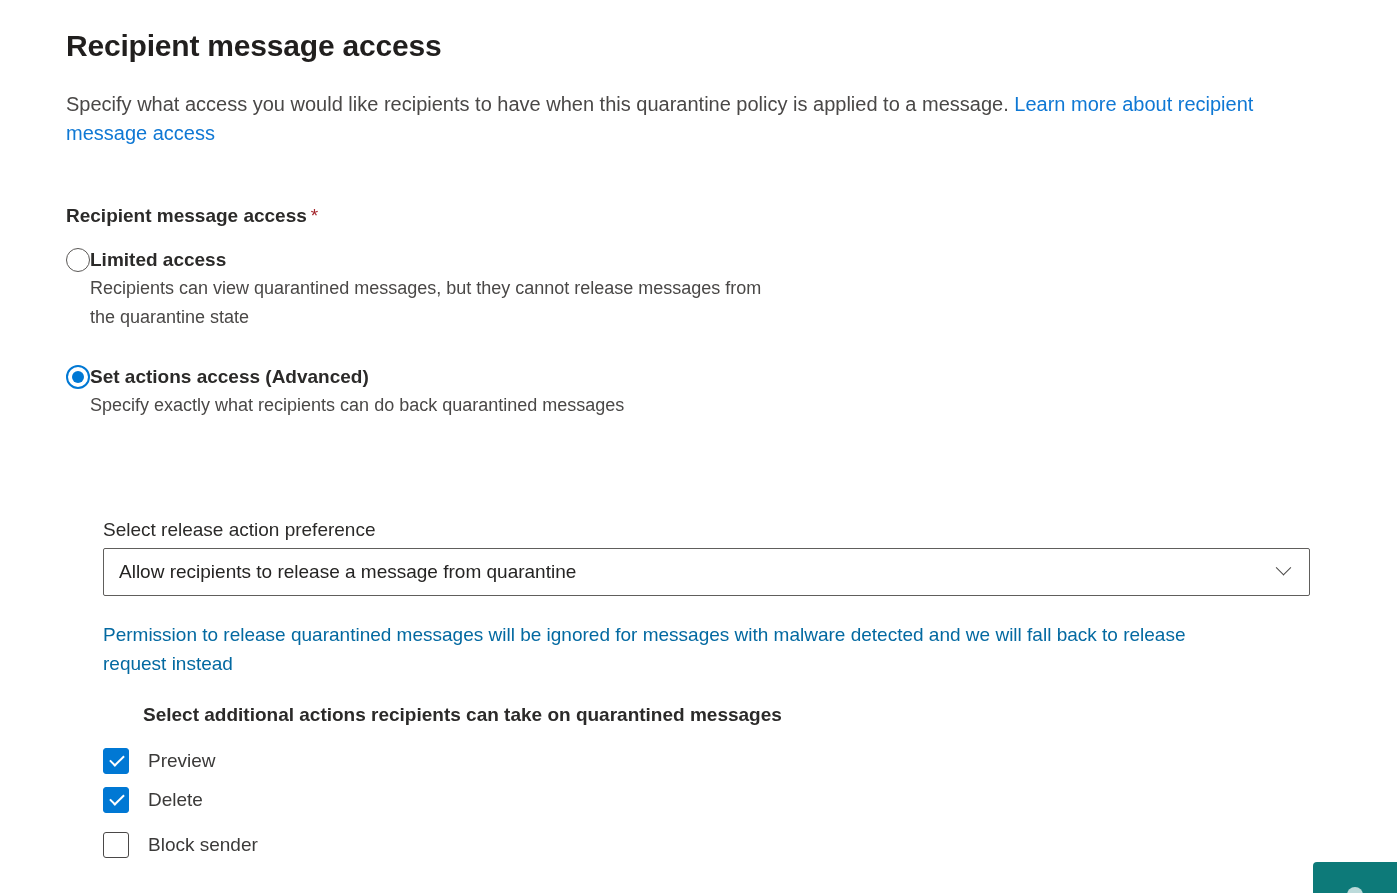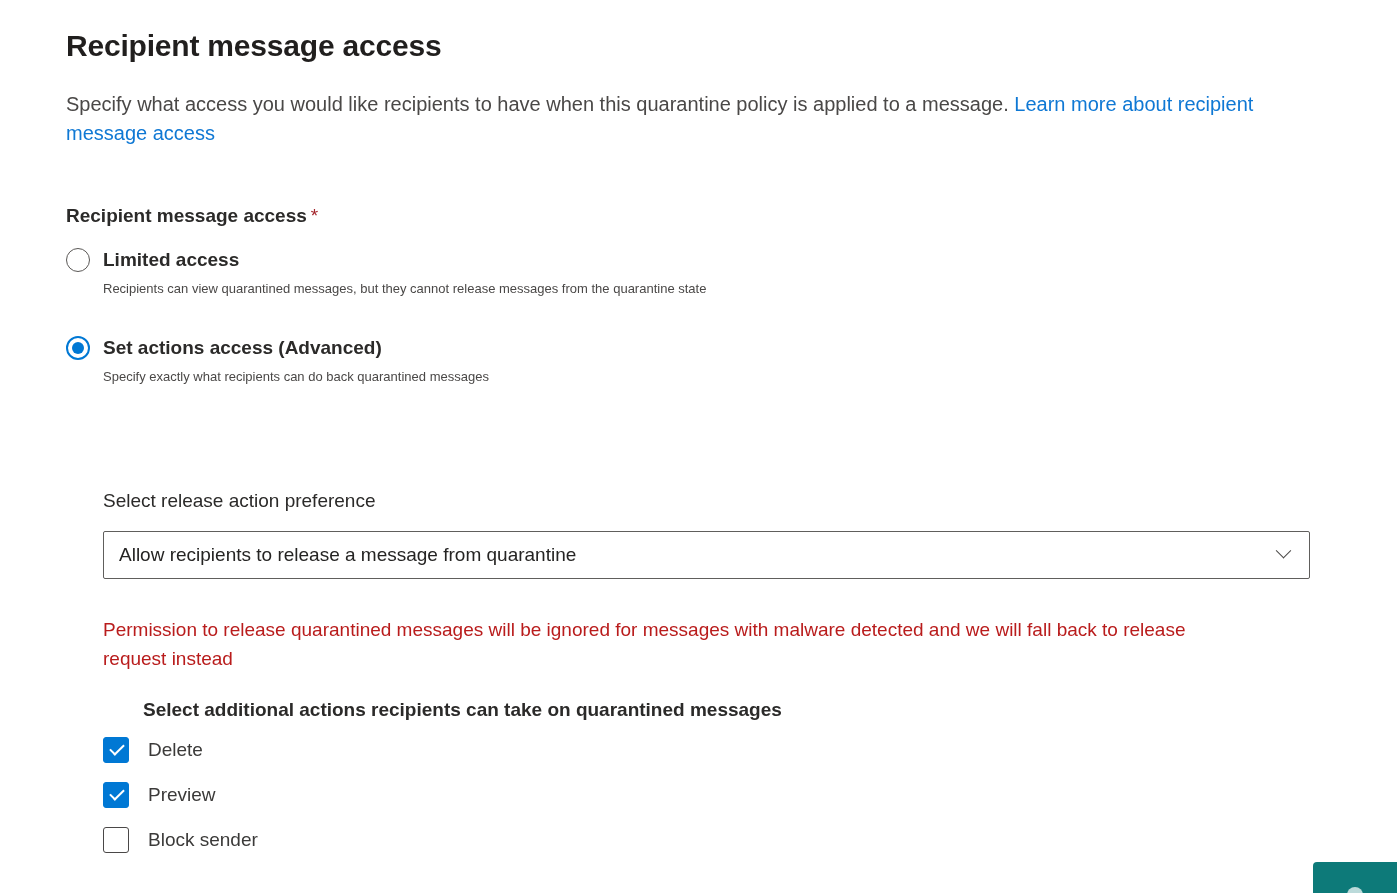--- a/index.html
+++ b/index.html
@@ -19,52 +19,52 @@
     margin-top:24px; font-size:20px; line-height:29px; color:#4a4847;
     max-width:1230px;
   }
   .learn-more { color:#0f78d4; text-decoration:none; cursor:pointer; }
 
   .field-label {
     margin-top:54px; font-size:19px; line-height:27px; font-weight:700; color:#2b2a29;
   }
   .required { color:#a4262c; font-weight:400; margin-left:4px; }
 
-  .radio-option { display:flex; gap:13px; cursor:pointer; }
+  .radio-option { display:flex; cursor:pointer; }
   .radio-option.first { margin-top:16px; }
   .radio-option.second { margin-top:30px; }
   .radio-circle {
     width:24px; height:24px; border-radius:50%; flex:0 0 auto;
     border:1.5px solid #5a5856; background:#fff; margin-top:3px; position:relative;
   }
   .radio-circle.selected { border:2px solid #0078d4; }
   .radio-circle.selected::after {
     content:""; position:absolute; left:50%; top:50%;
     width:12px; height:12px; border-radius:50%; background:#0078d4;
     transform:translate(-50%,-50%);
   }
   .radio-label { font-size:19px; line-height:29px; font-weight:700; color:#2b2a29; }
-  .radio-desc { font-size:13px; line-height:29px; color:#4a4847; max-width:685px; }
+  .radio-desc { font-size:18px; line-height:29px; color:#4a4847; max-width:685px; }
 
   .advanced { margin-left:37px; margin-top:95px; }
   .sub-label { font-size:19px; line-height:29px; font-weight:400; color:#2b2a29; }
 
   .dropdown {
-    margin-top:16px; width:1207px; height:48px;
+    margin-top:4px; width:1207px; height:48px;
     border:1px solid #605e5c; border-radius:2px; background:#fff;
     display:flex; align-items:center; justify-content:space-between;
     padding:0 20px 0 15px; cursor:pointer;
   }
   .dropdown-value { font-size:19px; color:#252423; }
   .chevron {
     width:11px; height:11px; border-right:1.8px solid #4a4847; border-bottom:1.8px solid #4a4847;
     transform:rotate(45deg) translate(-2px,-2px); margin-top:-4px;
   }
 
-  .note { margin-top:36px; font-size:19px; line-height:29px; color:#b91c1c; max-width:1150px; }
+  .note { margin-top:24px; font-size:19px; line-height:29px; color:#0369a1; max-width:1150px; }
 
   .additional-label { margin-top:22px; font-size:19px; line-height:29px; font-weight:700; color:#2b2a29;margin-left:40px; }
 
   .checkbox-row { display:flex; align-items:center; gap:19px; margin-top:19px; cursor:pointer; }
   .checkbox-row.first { margin-top:13px; }
   .checkbox-box {
     width:26px; height:26px; border:1.5px solid #4a4847; border-radius:3px;
     background:#fff; position:relative; flex:0 0 auto;
   }
   .checkbox-box.checked { background:#0078d4; border-color:#0078d4; }
@@ -122,28 +122,28 @@
 
     <div class="dropdown">
       <span class="dropdown-value">Allow recipients to release a message from quarantine</span>
       <span class="chevron"></span>
     </div>
 
     <p class="note">Permission to release quarantined messages will be ignored for messages with malware detected and we will fall back to release request instead</p>
 
     <div class="additional-label">Select additional actions recipients can take on quarantined messages</div>
 
+    <div class="checkbox-row">
+      <span class="checkbox-box checked"></span>
+      <span class="checkbox-label">Preview</span>
+    </div>
+
     <div class="checkbox-row first">
       <span class="checkbox-box checked"></span>
       <span class="checkbox-label">Delete</span>
-    </div>
-
-    <div class="checkbox-row">
-      <span class="checkbox-box checked"></span>
-      <span class="checkbox-label">Preview</span>
     </div>
 
     <div class="checkbox-row">
       <span class="checkbox-box"></span>
       <span class="checkbox-label">Block sender</span>
     </div>
 
   </section>
 </main>
 

